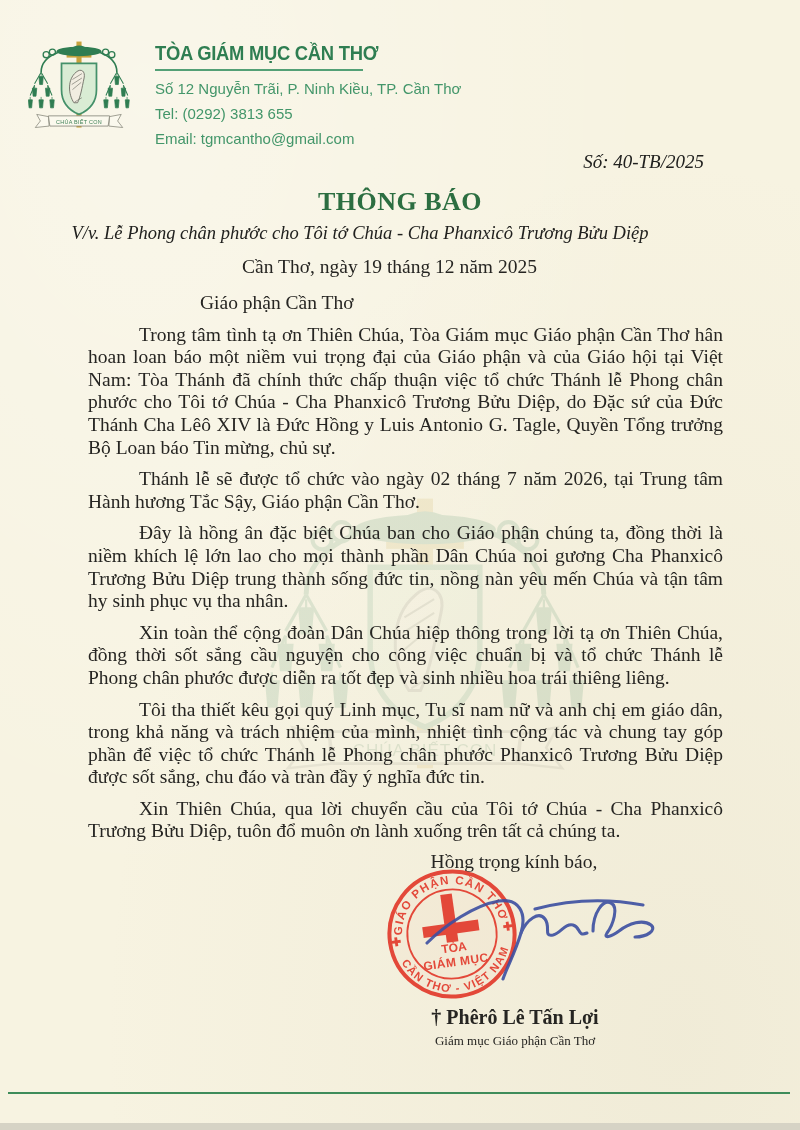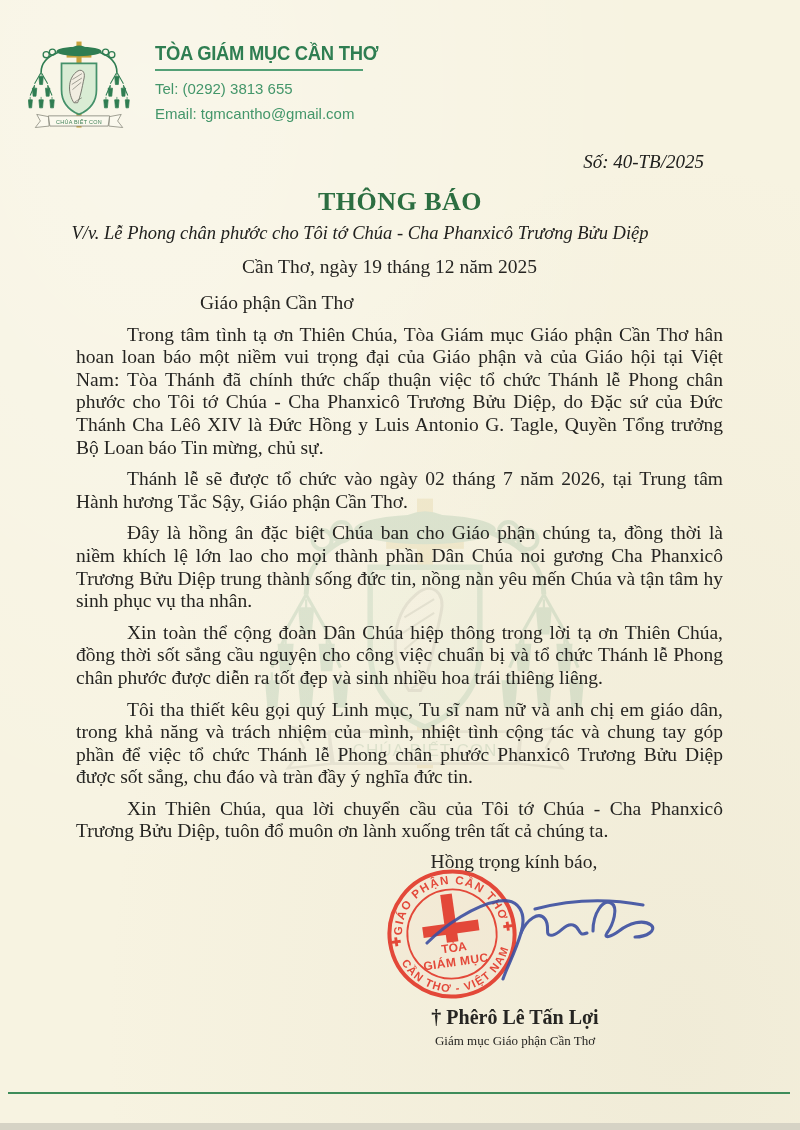--- a/index.html
+++ b/index.html
@@ -28,21 +28,21 @@
   .doc-subject{position:absolute;top:223px;left:0;width:720px;text-align:center;
     font-style:italic;font-size:18.5px;color:#21211f;}
   .doc-date{position:absolute;top:256px;left:0;width:779px;text-align:center;font-size:19.5px;}
   
   .body-text{position:absolute;left:72px;top:292px;width:651px;
     font-size:19.5px;line-height:22.6px;text-align:justify;}
   .salutation{margin:0 0 9px 0;}
   .salutation .l1{padding-left:51px;white-space:nowrap;}
   .salutation .l2{padding-left:128px;}
   .salutation .bold{font-weight:bold;}
-  .body-text p{margin:0 0 9px 4px;text-indent:51px;}
+  .body-text p{margin:0 0 9px 16px;text-indent:51px;}
   
   .closing{position:absolute;top:851px;left:394px;width:240px;text-align:center;font-size:19.5px;}
   .watermark{position:absolute;left:265px;top:462px;width:320px;height:352px;opacity:0.13;pointer-events:none;}
   .seal{position:absolute;left:385px;top:867px;width:134px;height:134px;opacity:0.93;}
   .signature{position:absolute;left:415px;top:885px;width:250px;height:105px;}
   .signer-name{position:absolute;top:1006px;left:355px;width:320px;text-align:center;font-weight:bold;font-size:20px;}
   .signer-title{position:absolute;top:1033px;left:355px;width:320px;text-align:center;font-size:13px;}
   
   .footer-line{position:absolute;left:8px;right:10px;top:1092px;border-top:2px solid #3e8c5a;}
   .bottom-band{position:absolute;left:0;right:0;bottom:0;height:7px;background:#d6d3c5;}
@@ -106,20 +106,21 @@
     <use href="#coat-of-arms" xlink:href="#coat-of-arms"></use>
   </svg>
 
   <svg class="logo" viewBox="0 0 140 150">
     <use href="#coat-of-arms" xlink:href="#coat-of-arms"></use>
   </svg>
   <div class="header-text">
     <div class="org-name">TÒA GIÁM MỤC CẦN THƠ</div>
     <div class="org-underline"></div>
     <div class="contact">
+      <div>Số 12 Nguyễn Trãi, P. Ninh Kiều, TP. Cần Thơ</div>
       <div>Tel: (0292) 3813 655</div>
       <div>Email: tgmcantho@gmail.com</div>
     </div>
   </div>
 
   <div class="doc-number">Số: 40-TB/2025</div>
   <div class="doc-title">THÔNG BÁO</div>
   <div class="doc-subject">V/v. Lễ Phong chân phước cho Tôi tớ Chúa - Cha Phanxicô Trương Bửu Diệp</div>
   <div class="doc-date">Cần Thơ, ngày 19 tháng 12 năm 2025</div>
 

